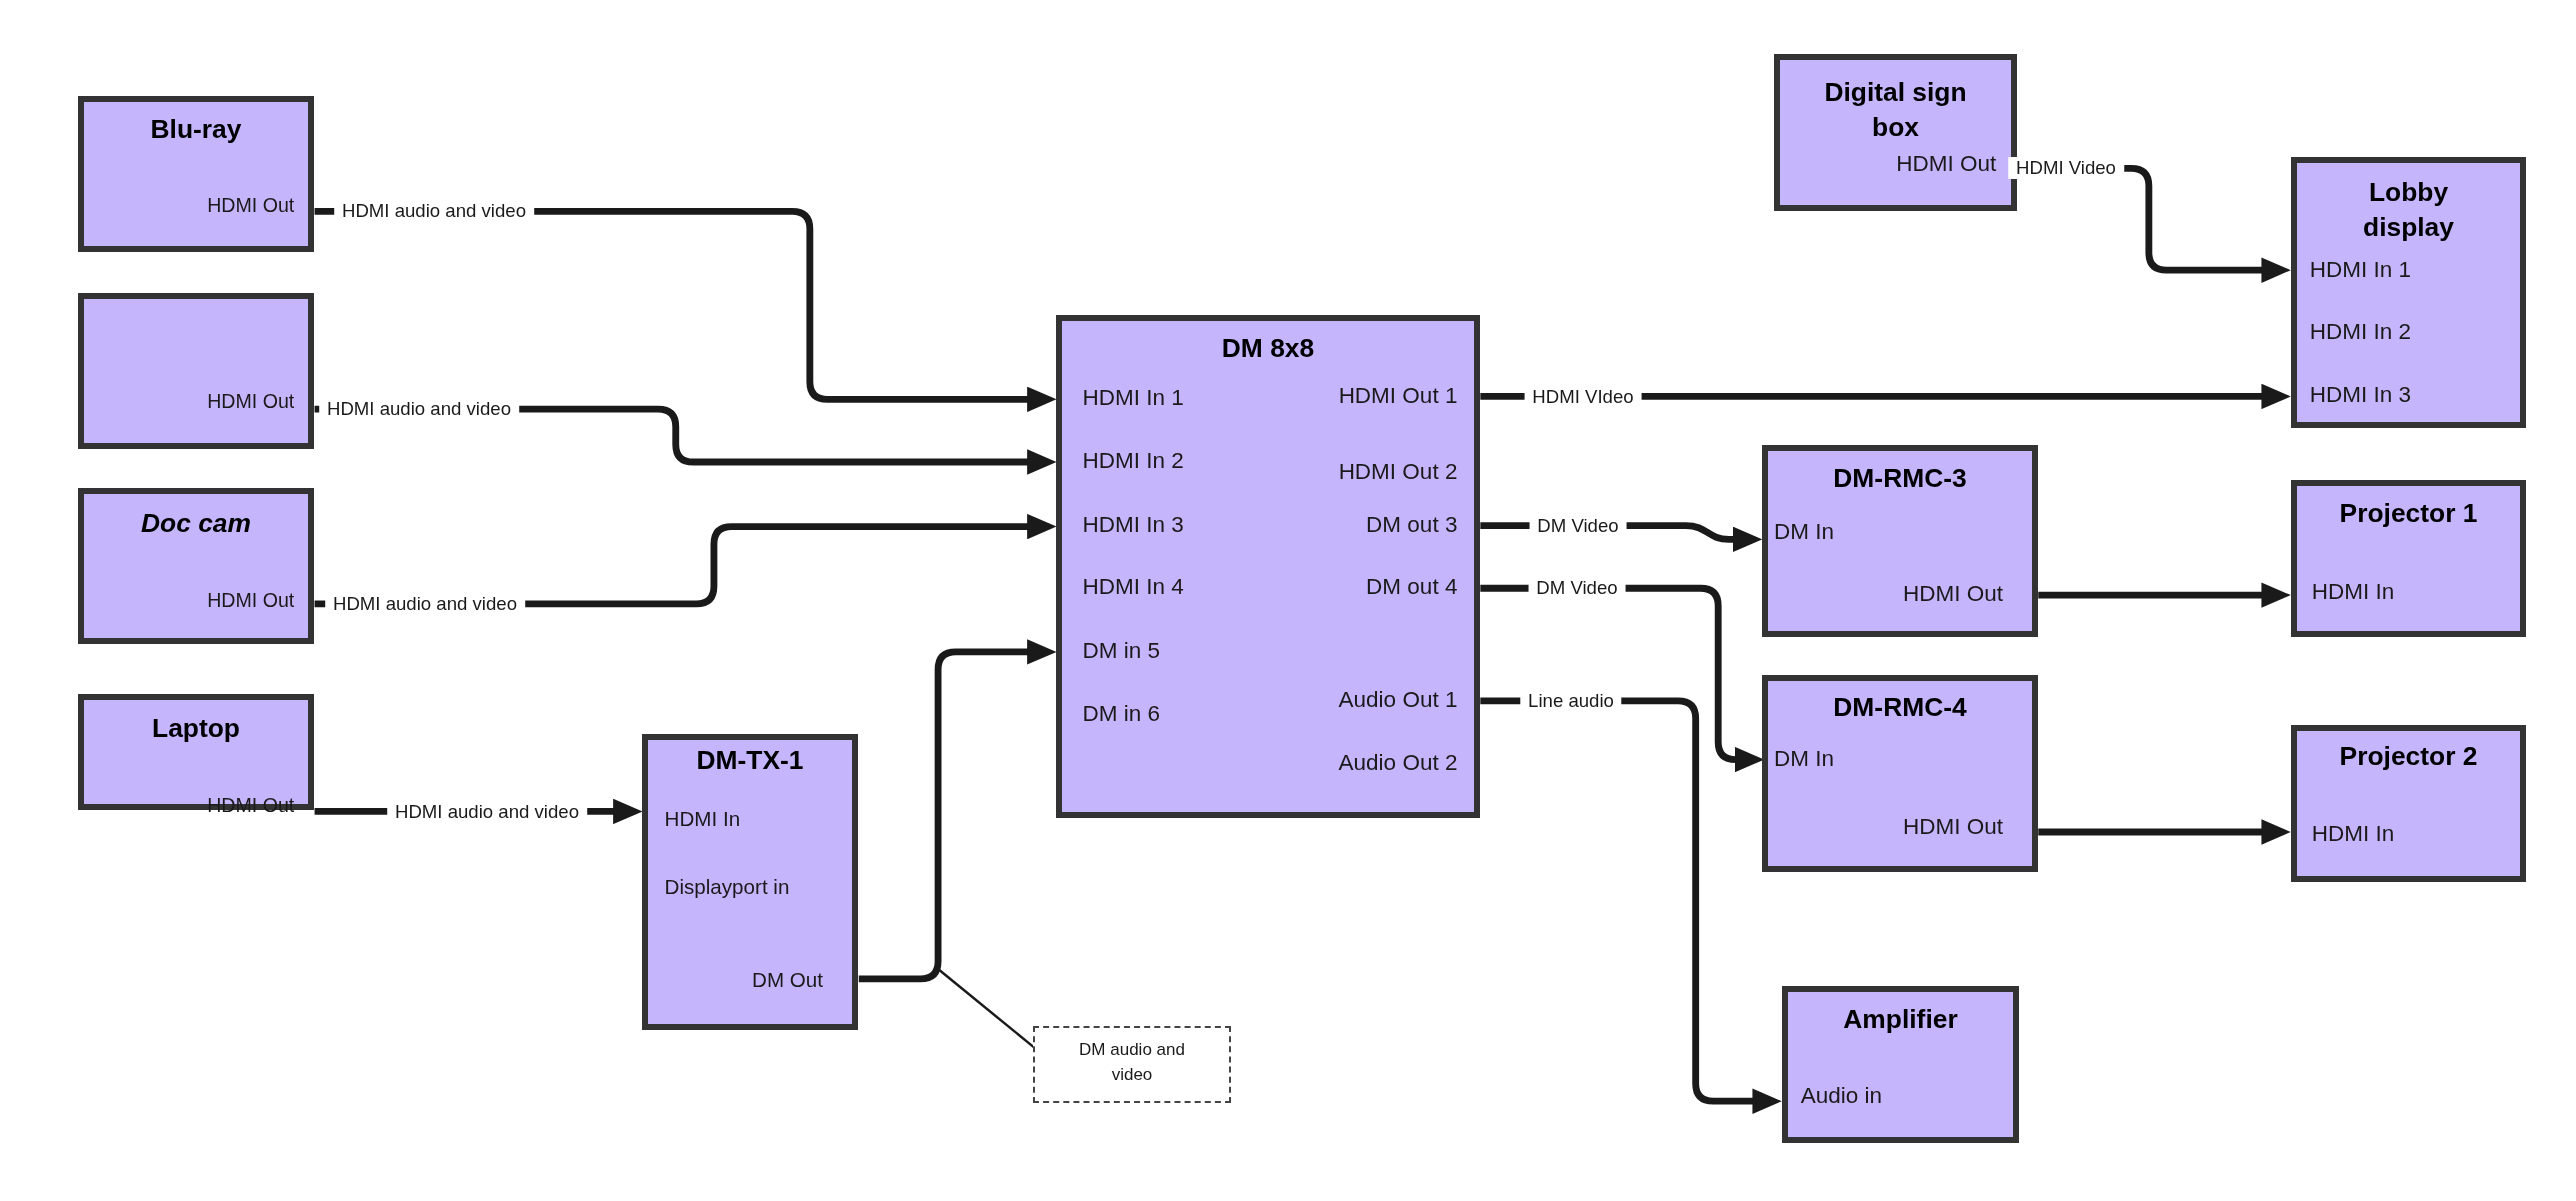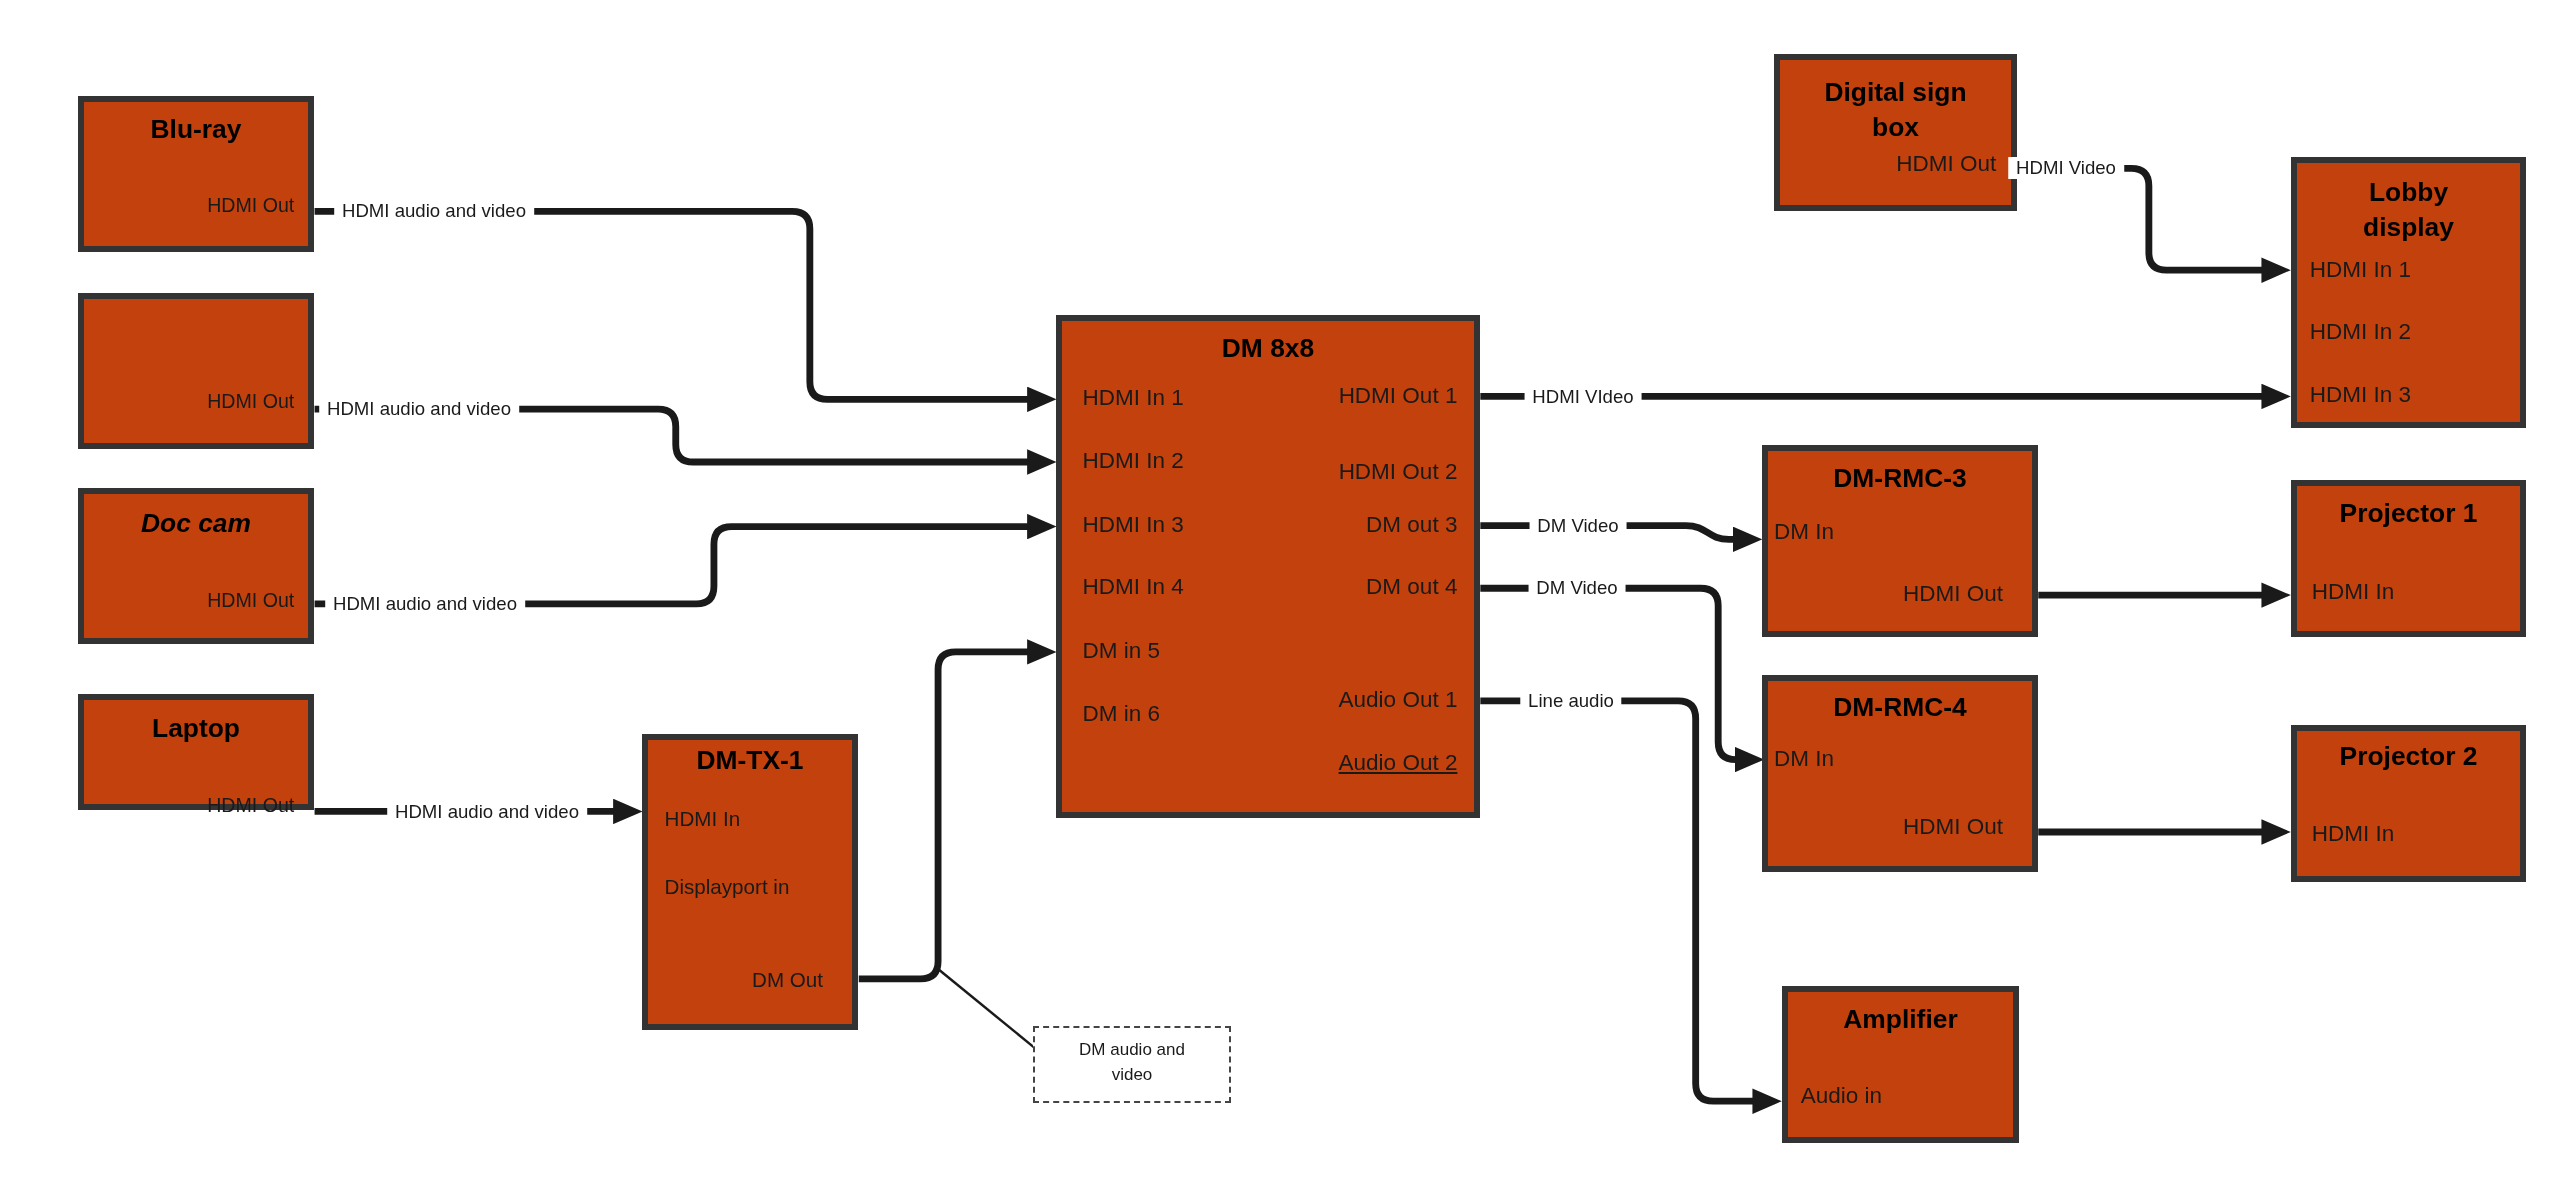--- a/index.html
+++ b/index.html
@@ -9,21 +9,21 @@
     background:#fff;
     font-family:"Liberation Sans","DejaVu Sans",sans-serif;
     color:#1a1a1a;
     overflow:hidden;
   }
   #wires{position:absolute;left:0;top:0;z-index:1;}
   .box{
     position:absolute;
     box-sizing:border-box;
     border:6.9px solid #333;
-    background:#c2410c;
+    background:#c4b5fd;
     z-index:2;
   }
   .title{
     position:absolute;left:0;width:100%;
     text-align:center;font-weight:bold;font-size:26.4px;line-height:35px;
     color:#000;white-space:nowrap;
   }
   .port{
     position:absolute;transform:translateY(-50%);
     white-space:nowrap;font-size:22.5px;
@@ -113,21 +113,21 @@
         <span class="port side-left" style="top: 140px; left: 20.6px;">HDMI In 2</span>
         <span class="port side-left" style="top: 204px; left: 20.6px;">HDMI In 3</span>
         <span class="port side-left" style="top: 266px; left: 20.6px;">HDMI In 4</span>
         <span class="port side-left" style="top: 330px; left: 20.6px;">DM in 5</span>
         <span class="port side-left" style="top: 393px; left: 20.6px;">DM in 6</span>
         <span class="port side-right" style="top: 75px; right: 16.6px;">HDMI Out 1</span>
         <span class="port side-right" style="top: 151px; right: 16.6px;">HDMI Out 2</span>
         <span class="port side-right" style="top: 204px; right: 16.6px;">DM out 3</span>
         <span class="port side-right" style="top: 266px; right: 16.6px;">DM out 4</span>
         <span class="port side-right" style="top: 379px; right: 16.6px;">Audio Out 1</span>
-        <span class="port side-right" style="top: 442px; right: 16.6px; text-decoration: underline;">Audio Out 2</span>
+        <span class="port side-right" style="top: 442px; right: 16.6px;">Audio Out 2</span>
       </div>
       <div class="box kind-big" style="left: 1774px; top: 54px; width: 243px; height: 157px;">
         <div class="title" style="top: 14.7px;">
           <div>Digital sign</div>
           <div>box</div>
         </div>
         <span class="port side-right" style="top: 104px; right: 14.7px;">HDMI Out</span>
       </div>
       <div class="box kind-big" style="left: 2291px; top: 157px; width: 235px; height: 271px;">
         <div class="title" style="top: 11.7px;">

